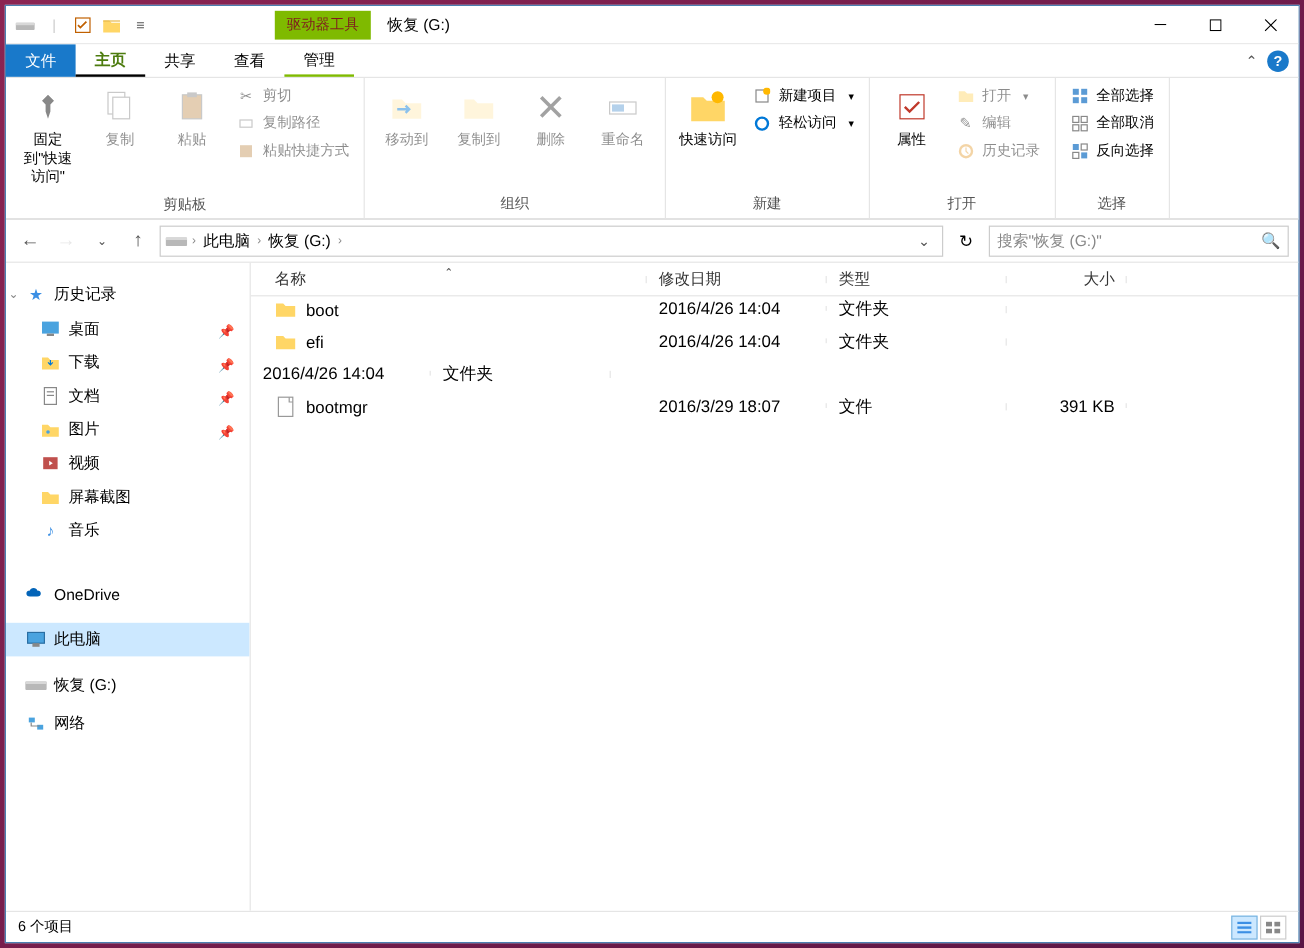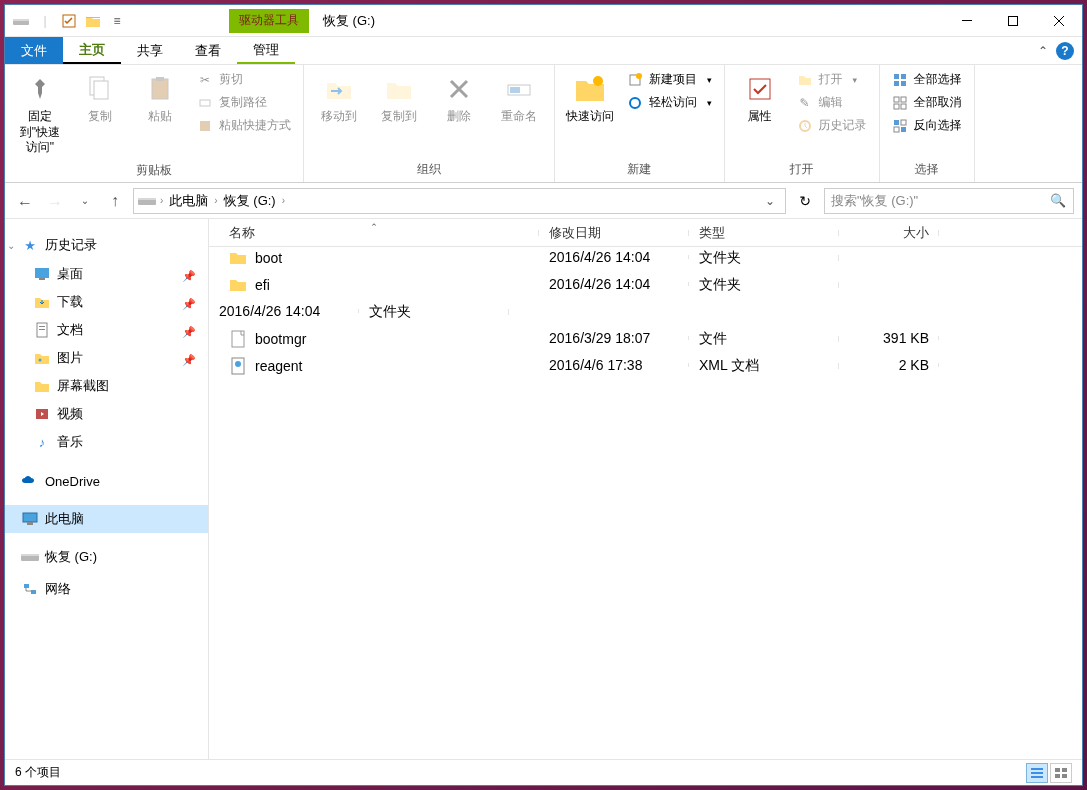--- a/index.html
+++ b/index.html
@@ -411,39 +411,39 @@
               <path class="folder-svg" d="M1 3h5l2 2h7v8H1z"></path>
               <circle cx="6" cy="9" r="1.5" fill="#4aa3df"></circle>
             </svg>
           </span>
           <span>图片</span>
           <span class="pin">📌</span>
         </div>
       <div class="side-item sub">
           <span class="side-icon">
             <svg width="16" height="14">
-              <path class="folder-svg" d="M1 3h5l2 2h7v8H1z"></path>
-            </svg>
-          </span>
-          <span>屏幕截图</span>
-        </div>
-      <div class="side-item sub">
-          <span class="side-icon">
-            <svg width="16" height="14">
               <rect x="2" y="2" width="12" height="10" fill="#c0504d"></rect>
               <path d="M7 5v4l3-2z" fill="#fff"></path>
             </svg>
           </span>
           <span>视频</span>
         </div>
       <div class="side-item sub">
+          <span class="side-icon">
+            <svg width="16" height="14">
+              <path class="folder-svg" d="M1 3h5l2 2h7v8H1z"></path>
+            </svg>
+          </span>
+          <span>屏幕截图</span>
+        </div>
+      <div class="side-item sub">
           <span class="side-icon" style="color:#3b8fe4">♪</span>
           <span>音乐</span>
         </div>
-      <div class="side-item top" style="margin-top:12px">
+      <div class="side-item top" style="margin-top:26px">
           <span class="side-icon">
             <svg width="18" height="12">
               <path d="M4 8c-2 0-3-1-3-2.5S2 3 4 3c0-1 1.5-2 3-2s3 1 3 2c2 0 3 1 3 2.5S12 8 10 8z" fill="#0364b8"></path>
             </svg>
           </span>
           <span>OneDrive</span>
         </div>
       <div class="side-item top selected" style="margin-top:10px">
           <span class="side-icon">
             <svg width="16" height="14">
@@ -520,34 +520,20 @@
                   <rect x="2" y="1" width="12" height="16" fill="#fff" stroke="#999"></rect>
                   <path d="M11 1v4h3" fill="none" stroke="#999"></path>
                 </svg>
               </span>
               <span>bootmgr</span>
             </div>
             <div class="col col-date">2016/3/29 18:07</div>
             <div class="col col-type">文件</div>
             <div class="col col-size">391 KB</div>
           </div>
-          <div class="row">
-            <div class="col-name">
-              <span class="file-icon">
-                <svg width="16" height="18">
-                  <rect x="2" y="1" width="12" height="16" fill="#fff" stroke="#888"></rect>
-                  <circle cx="8" cy="7" r="3" fill="#4aa3df"></circle>
-                </svg>
-              </span>
-              <span>reagent</span>
-            </div>
-            <div class="col col-date">2016/4/6 17:38</div>
-            <div class="col col-type">XML 文档</div>
-            <div class="col col-size">2 KB</div>
-          </div>
         </div>
     </div>
   </div>
 
   <div class="statusbar">
     <span>6 个项目</span>
     <div class="view-icons">
       <div class="view-icon active">
           <svg width="12" height="10">
             <rect y="0" width="12" height="2" fill="#3b8fe4"></rect>

